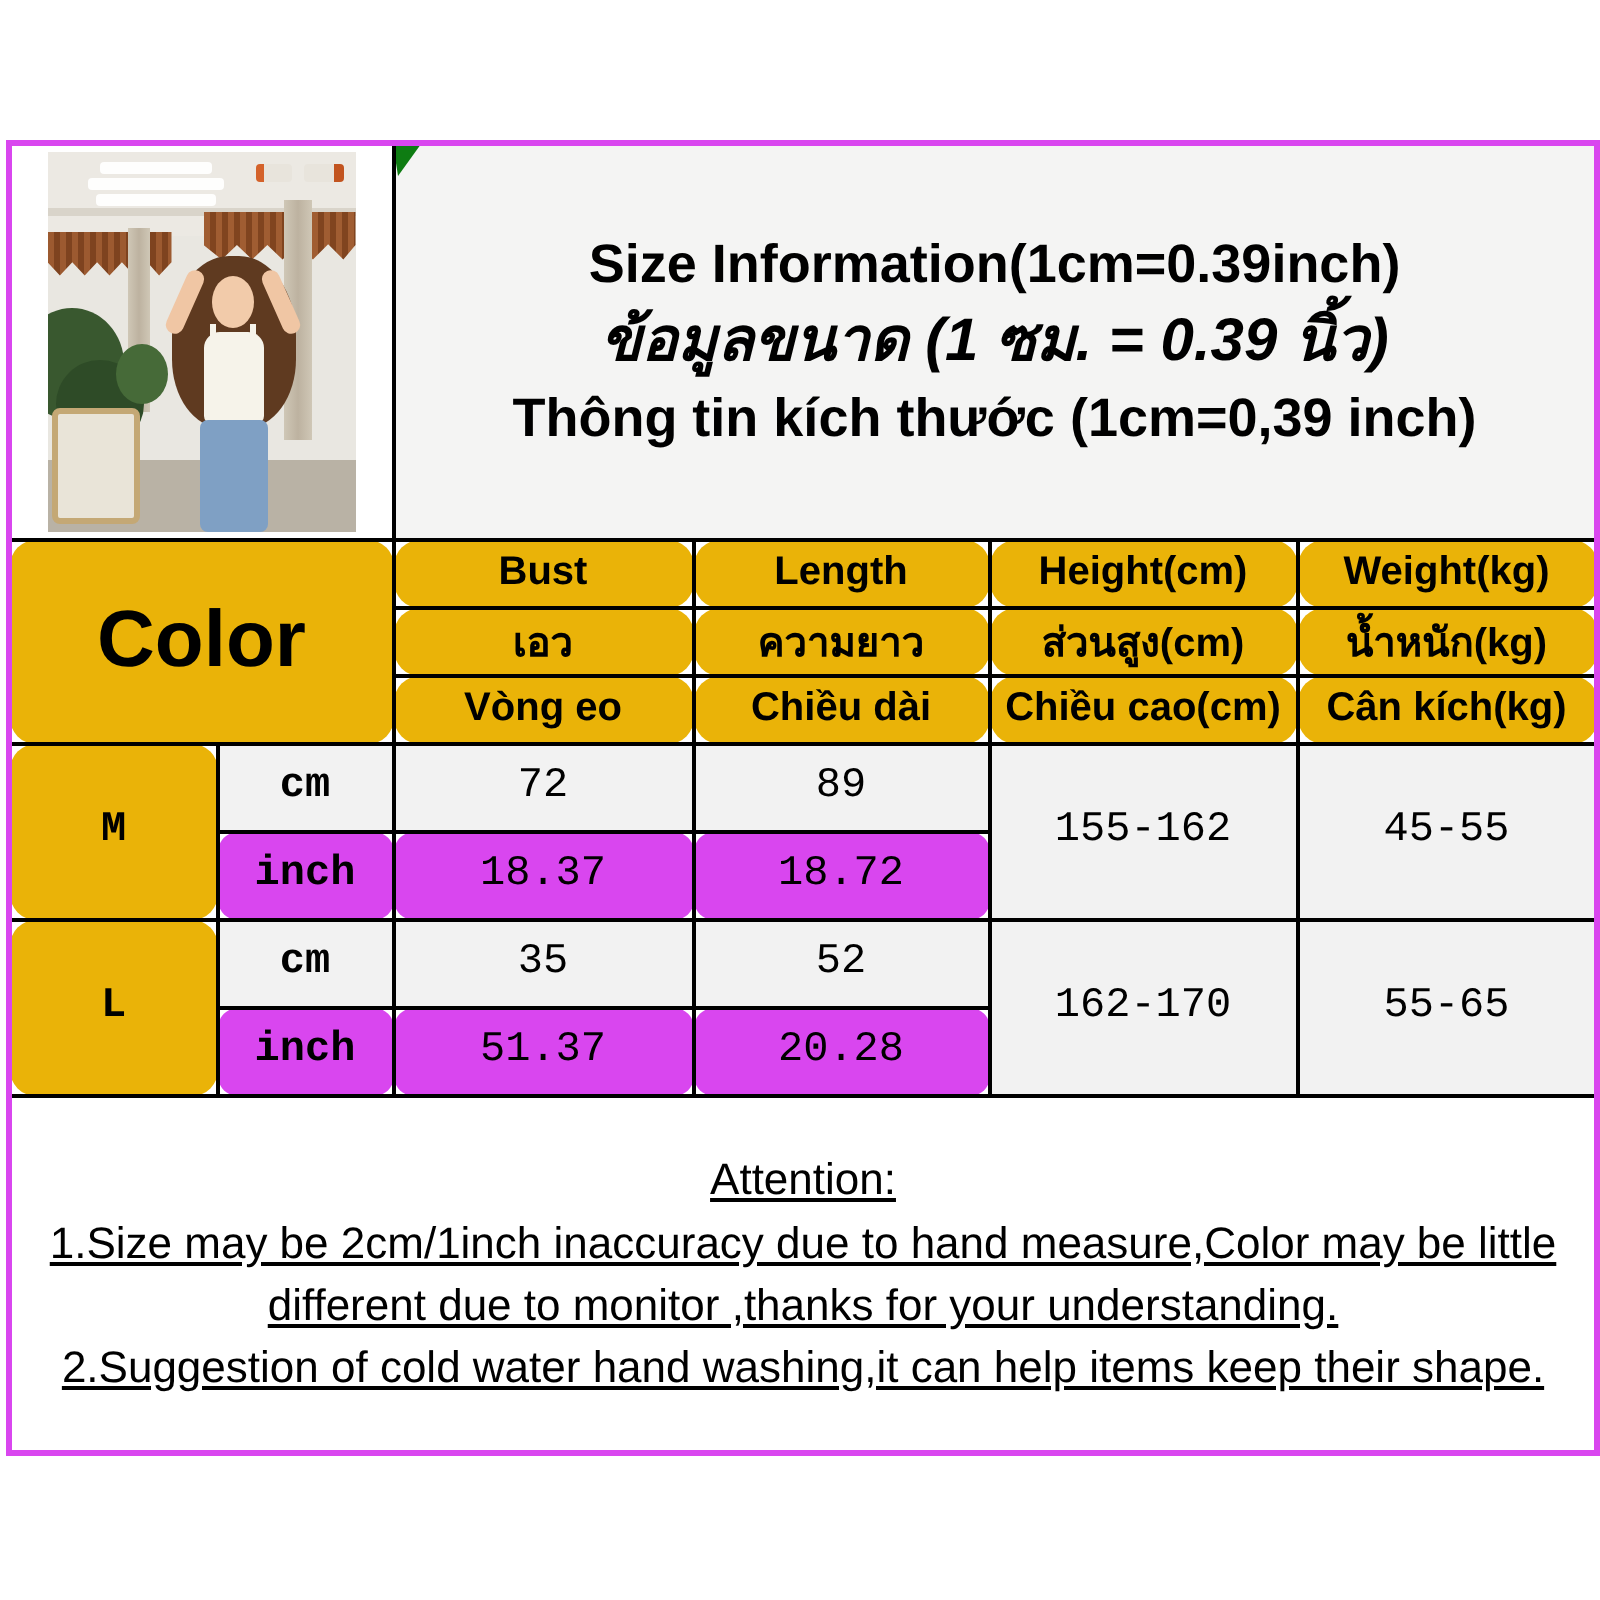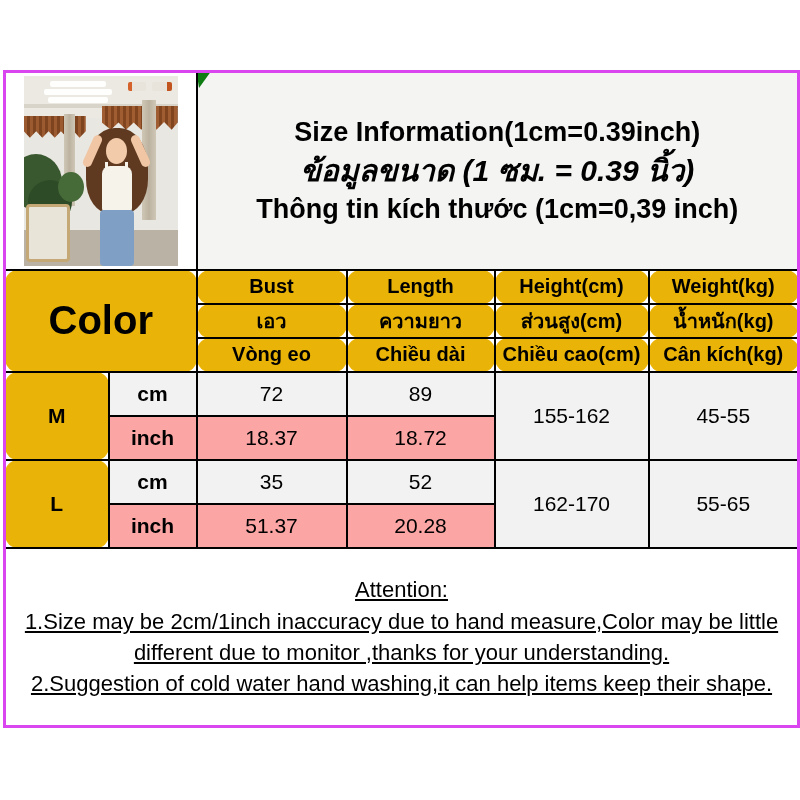--- a/index.html
+++ b/index.html
@@ -24,21 +24,21 @@
   table.size-chart td {
     border: 2px solid #000;
     text-align: center;
     vertical-align: middle;
     overflow: hidden;
   }
 
   
   .bg-head  { background: #eab308; border-radius: 13px; }
   .bg-light { background: #f2f2f2; }
-  .bg-white { background: #fca5a5; }
+  .bg-white { background: #d946ef; border-radius: 10px; }
 
   
   td.photo-cell { height: 198px; background: #fff; vertical-align: middle; }
   td.title-cell { position: relative; background: #f4f4f3; }
   .title-line-en, .title-line-vi { font-size: 27px; font-weight: bold; line-height: 1.35; }
   .title-line-th { font-size: 30px; font-weight: bold; line-height: 1.35; font-style: italic; }
 
   .comment-marker {
     position: absolute;
     left: -1px; top: -1px;
@@ -48,21 +48,21 @@
   }
 
   
   tr.hdr-row td { height: 34px; font-weight: bold; }
   td.size-cell { font-size: 40px; font-weight: bold; }
   .hdr-en { font-size: 20px; }
   .hdr-th { font-size: 20px; }
   .hdr-vi { font-size: 20px; }
 
   
-  tr.data-row td { height: 44px; font-size: 21px; }
+  tr.data-row td { height: 44px; font-size: 21px; font-family: Liberation Mono, monospace; }
   td.size-letter { font-size: 24px; font-weight: bold; }
   td.unit-cell   { font-size: 20px; font-weight: bold; }
   td.range-cell  { font-size: 21px; }
 
   
   td.attention-cell {
     height: 179px;
     background: #fff;
     text-align: left;
     vertical-align: top;

